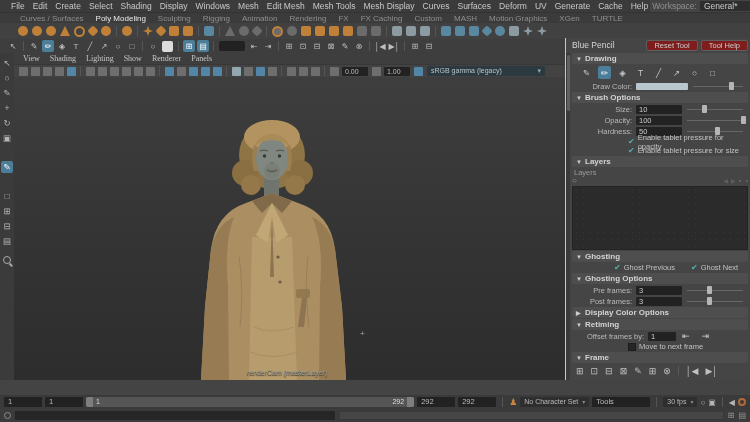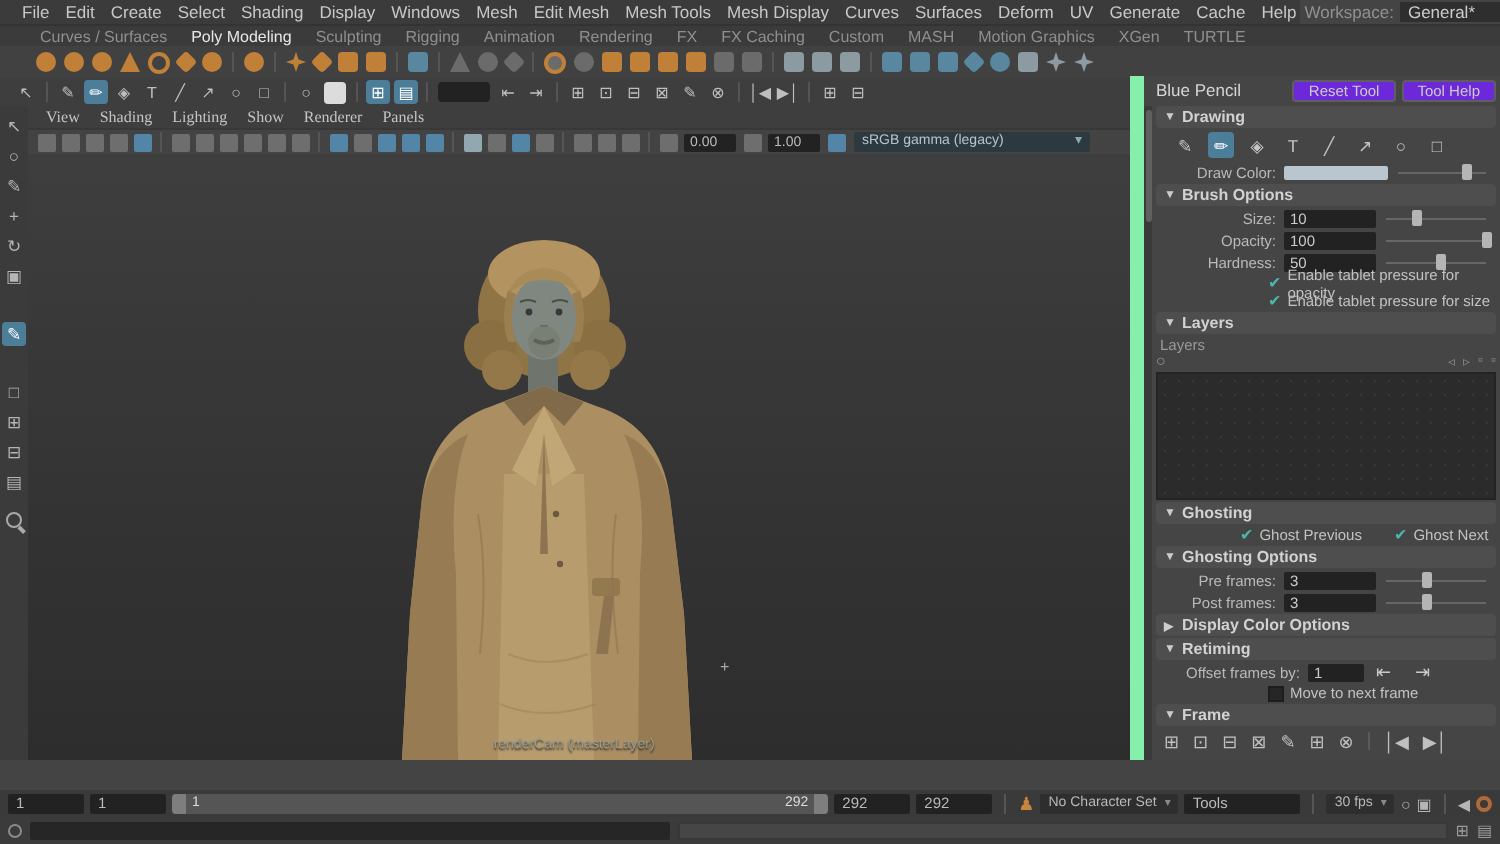--- a/index.html
+++ b/index.html
@@ -57,27 +57,27 @@
   .vpi.on { background:#5285a6; }
   .vpi.lt { background:#93a7b0; }
   .vpfield { width:26px; height:9px; background:#222; color:#bbb; font-size:7px; line-height:9px; padding-left:3px; margin:0 2px; border-radius:1px; }
   .vpdrop { width:118px; height:10px; background:#2c3a40; color:#b7c5ca; font-size:7px; line-height:10px; padding:0 4px; margin-left:3px; border-radius:1px; display:flex; }
   .vpdrop .c { margin-left:auto; color:#8aa; }
   #vpview { position:relative; height:303px; background:linear-gradient(180deg,#3e3e3e 0%,#333 60%,#2d2d2d 100%); overflow:hidden; }
   #camlabel { position:absolute; left:50%; bottom:4px; transform:translateX(-53%); color:#9b9b8f; font-size:7px; text-shadow:0 1px 1px #222; }
   #vcursor { position:absolute; left:346px; top:252px; color:#aaa; font-size:8px; }
 
   
-  #panel { top:38px; right:0; width:185px; height:342px; background:#454545; border-left:7px solid #86efac; }
+  #panel { top:38px; right:0; width:185px; height:342px; background:#454545; border-left:1px solid #86efac; }
   #pscroll { position:absolute; left:0; top:15px; bottom:0; width:4px; background:#3a3a3a; }
   #pscroll .thumb { position:absolute; top:2px; left:0.5px; width:3px; height:56px; background:#606060; border-radius:2px; }
   #pcontent { position:absolute; left:6px; right:2px; top:0; bottom:0; overflow:hidden; }
   #ptitle { height:14px; display:flex; align-items:center; }
   #ptitle .name { color:#d5d5d5; font-size:8.5px; flex:1; }
-  .pbtn { background:#6d28d9; border:1px solid #5e5e5e; border-radius:2px; color:#ccc; font-size:7.5px; height:11px; line-height:9px; padding:0 7px; margin-left:3px; }
+  .pbtn { background:#7f1d1d; border:1px solid #5e5e5e; border-radius:2px; color:#ccc; font-size:7.5px; height:11px; line-height:9px; padding:0 7px; margin-left:3px; }
   .sh { height:11px; background:#4e4e4e; border-radius:2px; display:flex; align-items:center; padding:0 4px; margin:1px 0;font-weight:bold; }
   .sh .tri { color:#ccc; font-size:6px; width:9px; }
   .sh .lbl { color:#d2d2d2; font-size:8px; }
   .toolsrow { height:15px; display:flex; align-items:center; padding-left:8px; }
   .ptool { width:13px; height:13px; display:flex; align-items:center; justify-content:center; color:#c5c5c5; font-size:8.5px; margin-right:5px; border-radius:2px; }
   .ptool.on { background:#4d7e99; color:#fff; }
   .prow { height:10px; display:flex; align-items:center; margin:1px 0; }
   .prow .lab { width:64px; text-align:right; color:#b9b9b9; font-size:7.5px; padding-right:4px; flex:none; }
   .pfield { width:46px; height:9px; background:#222; color:#ccc; font-size:7.5px; line-height:9px; padding-left:3px; border-radius:1px; flex:none; }
   .sl { flex:1; position:relative; height:9px; margin:0 5px; }

